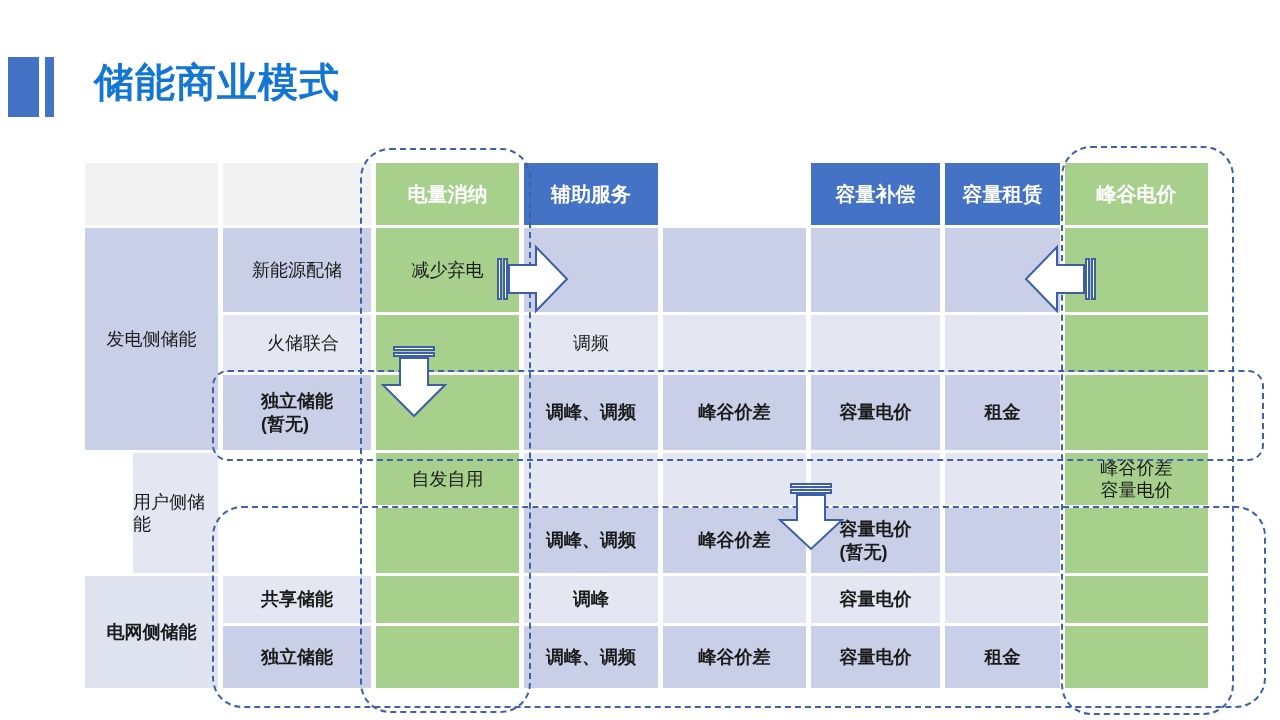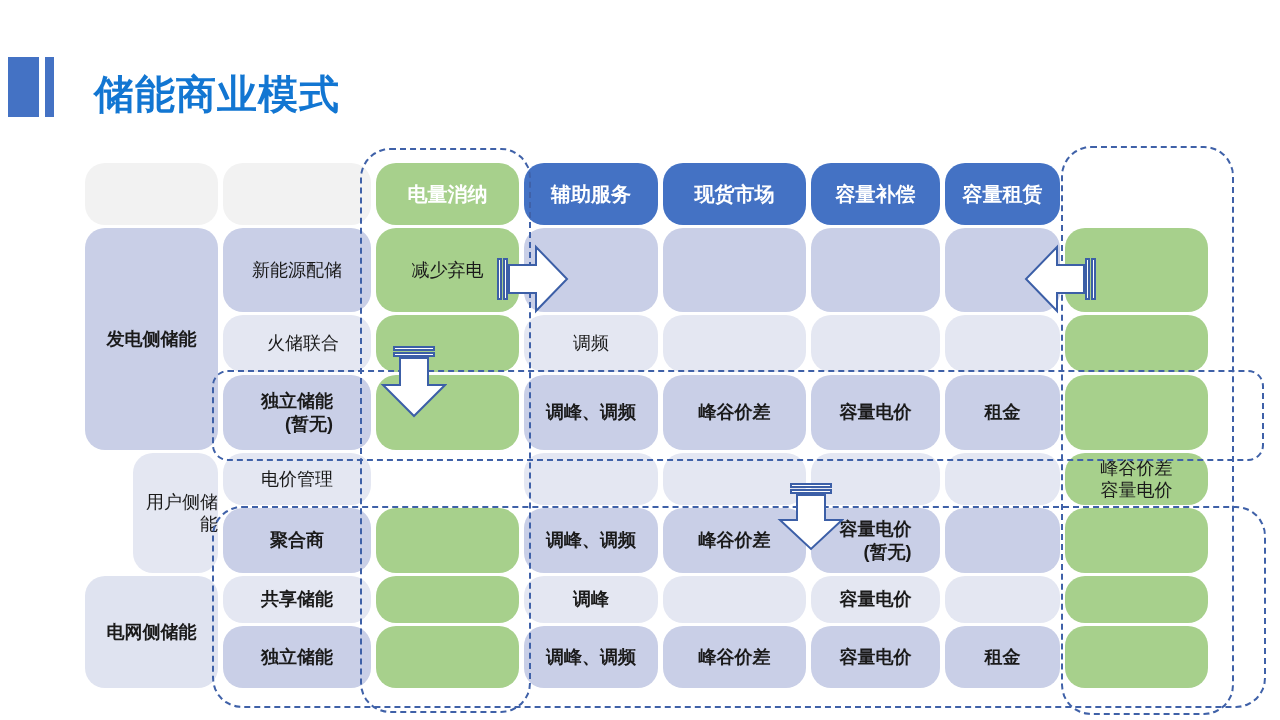--- a/index.html
+++ b/index.html
@@ -4,39 +4,39 @@
 <style>
   html,body{margin:0;padding:0;background:#888;}
   .stage{
     position:relative;width:1280px;height:720px;background:#ffffff;
     font-family:"Liberation Sans","DejaVu Sans",sans-serif;overflow:hidden;
     color:var(--text-dark);
   }
   
   .title-sq{position:absolute;left:8px;top:57px;width:31px;height:60px;background:var(--header-blue);}
   .title-bar{position:absolute;left:45px;top:57px;width:9px;height:60px;background:var(--header-blue);}
-  .page-title{position:absolute;left:94px;top:64px;margin:0;font-size:40px;font-weight:700;
+  .page-title{position:absolute;left:94px;top:52px;margin:0;font-size:40px;font-weight:700;
     color:var(--title-blue);letter-spacing:1px;line-height:60px;}
   
   .tbl{
     position:absolute;left:85px;top:163px;z-index:1;
     display:grid;
     grid-template-columns:133px 148px 143px 134px 143px 129px 115px 143px;
     grid-template-rows:62px 84px 57px 75px 52px 65px 47px 62px;
     column-gap:5px;row-gap:3px;
   }
-  .cell{display:flex;align-items:center;justify-content:center;text-align:right;
-    white-space:pre-line;line-height:1.25;font-size:18px;border-radius:20px;}
+  .cell{display:flex;align-items:center;justify-content:center;text-align:left;
+    white-space:pre-line;line-height:1.25;font-size:18px;}
   .cell.b{font-weight:700;}
   .corner{background:var(--corner-gray);}
   .hcell{font-size:20px;font-weight:700;color:var(--header-text);}
   .hcell.blue{background:var(--header-blue);}
   .hcell.green{background:var(--green);}
   .gcell{font-size:18px;}
-  .g-dark{background:var(--band-dark);font-weight:bold;}
+  .g-dark{background:var(--band-dark);}
   .g-light{background:var(--band-light);}
   .g-mid{background:var(--band-mid);}
   .dark{background:var(--band-dark);}
   .light{background:var(--band-light);}
   .green-cell{background:var(--green);}
   
   .dash{position:absolute;border:2px dashed var(--dash-blue);pointer-events:none;z-index:3;}
   .dash-col1{left:360px;top:148px;width:167px;height:561px;border-radius:30px;}
   .dash-col2{left:1061px;top:146px;width:169px;height:565px;border-radius:30px;}
   .dash-row1{left:212px;top:370px;width:1048px;height:87px;border-radius:16px;}
@@ -56,23 +56,23 @@
 
   <div class="title-sq"></div>
   <div class="title-bar"></div>
   <h1 class="page-title">储能商业模式</h1>
 
   <div class="tbl" id="tbl">
       <div class="cell corner" style="grid-area: 1 / 1;"></div>
       <div class="cell corner" style="grid-area: 1 / 2;"></div>
       <div class="cell hcell green b" style="grid-area: 1 / 3;">电量消纳</div>
       <div class="cell hcell blue b" style="grid-area: 1 / 4;">辅助服务</div>
-      <div class="cell hcell blue b" style="grid-area: 1 / 5;">现货市场</div>
       <div class="cell hcell blue b" style="grid-area: 1 / 6;">容量补偿</div>
       <div class="cell hcell blue b" style="grid-area: 1 / 7;">容量租赁</div>
+      <div class="cell hcell green b" style="grid-area: 1 / 8;">峰谷电价</div>
       <div class="cell gcell g-dark" style="grid-area: 2 / 1 / span 3;">发电侧储能</div>
       <div class="cell dcell green-cell" style="grid-area: 2 / 3;">减少弃电</div>
       <div class="cell rlabel dark" style="grid-area: 2 / 2;">新能源配储</div>
       <div class="cell dcell dark" style="grid-area: 2 / 4;"></div>
       <div class="cell dcell dark" style="grid-area: 2 / 5;"></div>
       <div class="cell dcell dark" style="grid-area: 2 / 6;"></div>
       <div class="cell dcell dark" style="grid-area: 2 / 7;"></div>
       <div class="cell dcell green-cell" style="grid-area: 2 / 8;"></div>
       <div class="cell rlabel light" style="grid-area: 3 / 2; padding-left: 12px;">火储联合</div>
       <div class="cell dcell green-cell" style="grid-area: 3 / 3;"></div>
@@ -83,28 +83,27 @@
       <div class="cell dcell green-cell" style="grid-area: 3 / 8;"></div>
       <div class="cell rlabel dark b" style="grid-area: 4 / 2;">独立储能
 (暂无)</div>
       <div class="cell dcell green-cell b" style="grid-area: 4 / 3;"></div>
       <div class="cell dcell dark b" style="grid-area: 4 / 4;">调峰、调频</div>
       <div class="cell dcell dark b" style="grid-area: 4 / 5;">峰谷价差</div>
       <div class="cell dcell dark b" style="grid-area: 4 / 6;">容量电价</div>
       <div class="cell dcell dark b" style="grid-area: 4 / 7;">租金</div>
       <div class="cell dcell green-cell b" style="grid-area: 4 / 8;"></div>
       <div class="cell gcell g-light" style="grid-area: 5 / 1 / span 2; margin-left: 48px;">用户侧储能</div>
-      <div class="cell rlabel light" style="grid-area: 5 / 2;">电价管理</div>
+      <div class="cell dcell green-cell" style="grid-area: 5 / 3;">自发自用</div>
       <div class="cell dcell light" style="grid-area: 5 / 4;"></div>
       <div class="cell dcell light" style="grid-area: 5 / 5;"></div>
       <div class="cell dcell light" style="grid-area: 5 / 6;"></div>
       <div class="cell dcell light" style="grid-area: 5 / 7;"></div>
       <div class="cell dcell green-cell" style="grid-area: 5 / 8;">峰谷价差
 容量电价</div>
-      <div class="cell rlabel dark b" style="grid-area: 6 / 2;">聚合商</div>
       <div class="cell dcell green-cell b" style="grid-area: 6 / 3;"></div>
       <div class="cell dcell dark b" style="grid-area: 6 / 4;">调峰、调频</div>
       <div class="cell dcell dark b" style="grid-area: 6 / 5;">峰谷价差</div>
       <div class="cell dcell dark b" style="grid-area: 6 / 6;">容量电价
 (暂无)</div>
       <div class="cell dcell dark b" style="grid-area: 6 / 7;"></div>
       <div class="cell dcell green-cell b" style="grid-area: 6 / 8;"></div>
       <div class="cell gcell g-mid b" style="grid-area: 7 / 1 / span 2;">电网侧储能</div>
       <div class="cell rlabel light b" style="grid-area: 7 / 2;">共享储能</div>
       <div class="cell dcell green-cell b" style="grid-area: 7 / 3;"></div>

